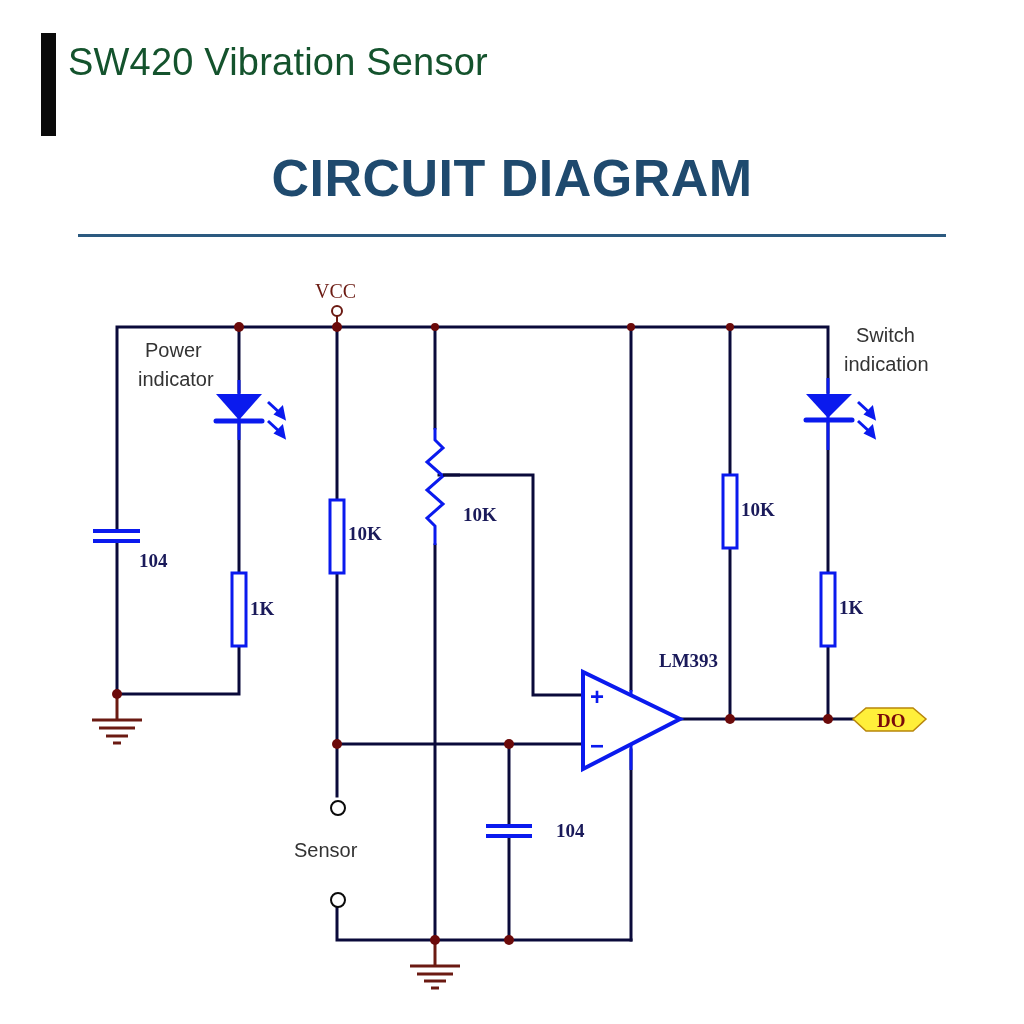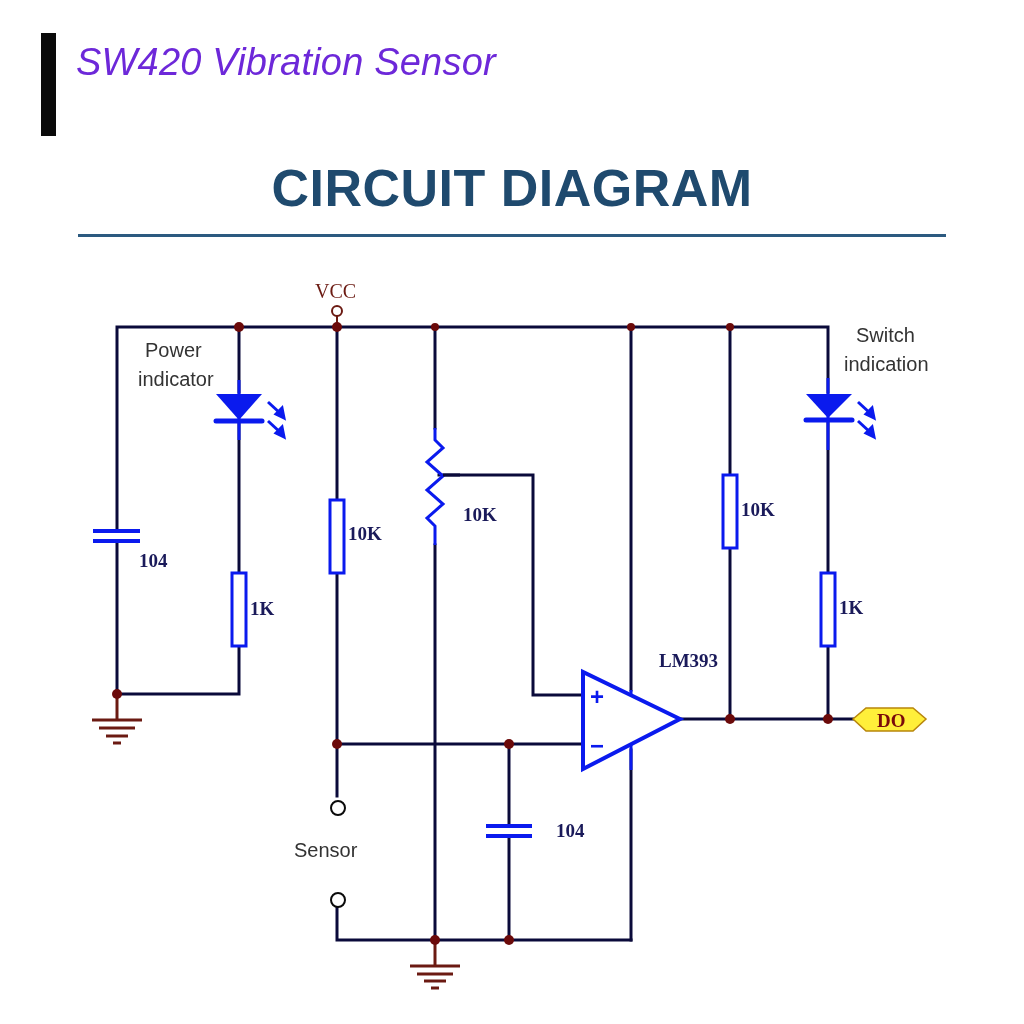--- a/index.html
+++ b/index.html
@@ -1,27 +1,26 @@
 <!DOCTYPE html>
 <html><head>
   <meta charset="utf-8">
   <style>
     html, body { margin: 0; padding: 0; background: #ffffff; }
     body { width: 1024px; height: 1024px; position: relative; overflow: hidden; }
     .title-bar {
       position: absolute; left: 41px; top: 33px; width: 15px; height: 103px; background: #0a0a0a;
     }
     .title {
-      position: absolute; left: 76px; top: 36px;
-      font-family: "Liberation Sans", sans-serif; font-size: 38px; line-height: 52px; color: #6d28d9;
+      position: absolute; left: 68px; top: 36px;
+      font-family: "Liberation Sans", sans-serif; font-size: 38px; line-height: 52px; color: #14532d;
       letter-spacing: 0.2px;
-      font-style: italic;
     }
     .heading {
-      position: absolute; left: 0; top: 158px; width: 1024px; text-align: center;
+      position: absolute; left: 0; top: 148px; width: 1024px; text-align: center;
       font-family: "Liberation Sans", sans-serif; font-weight: bold; font-size: 52px; color: #1f4a6e;
       letter-spacing: 0.5px;
     }
     .rule {
       position: absolute; left: 78px; top: 234px; width: 868px; height: 3px; background: #2c5a80;
     }
     svg.diagram { position: absolute; left: 0; top: 0; }
     .lbl { font-family: "Liberation Serif", serif; font-weight: bold; font-size: 19px; fill: #1a1a5a; }
     .note { font-family: "Liberation Sans", sans-serif; font-size: 20px; fill: #333333; }
     .vcc { font-family: "Liberation Serif", serif; font-size: 20px; fill: #6b1a12; }

